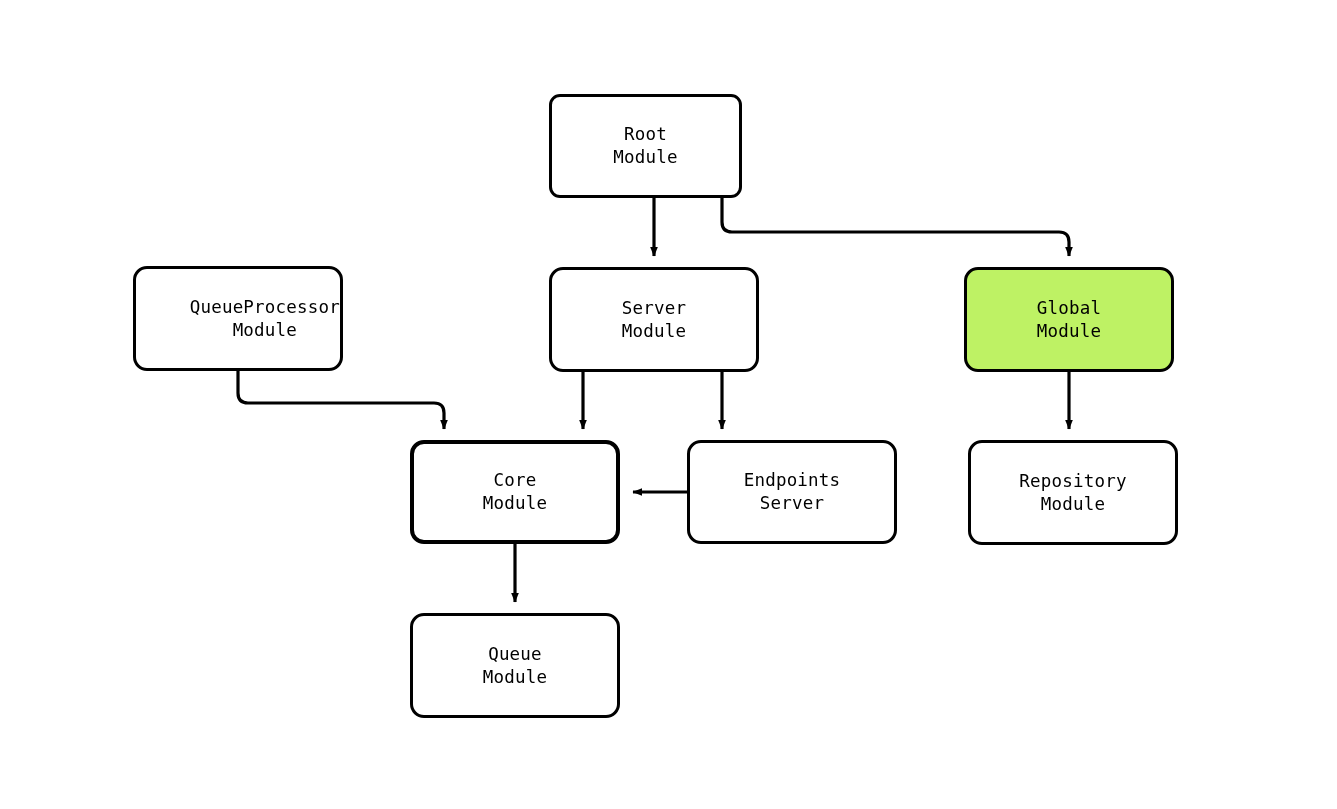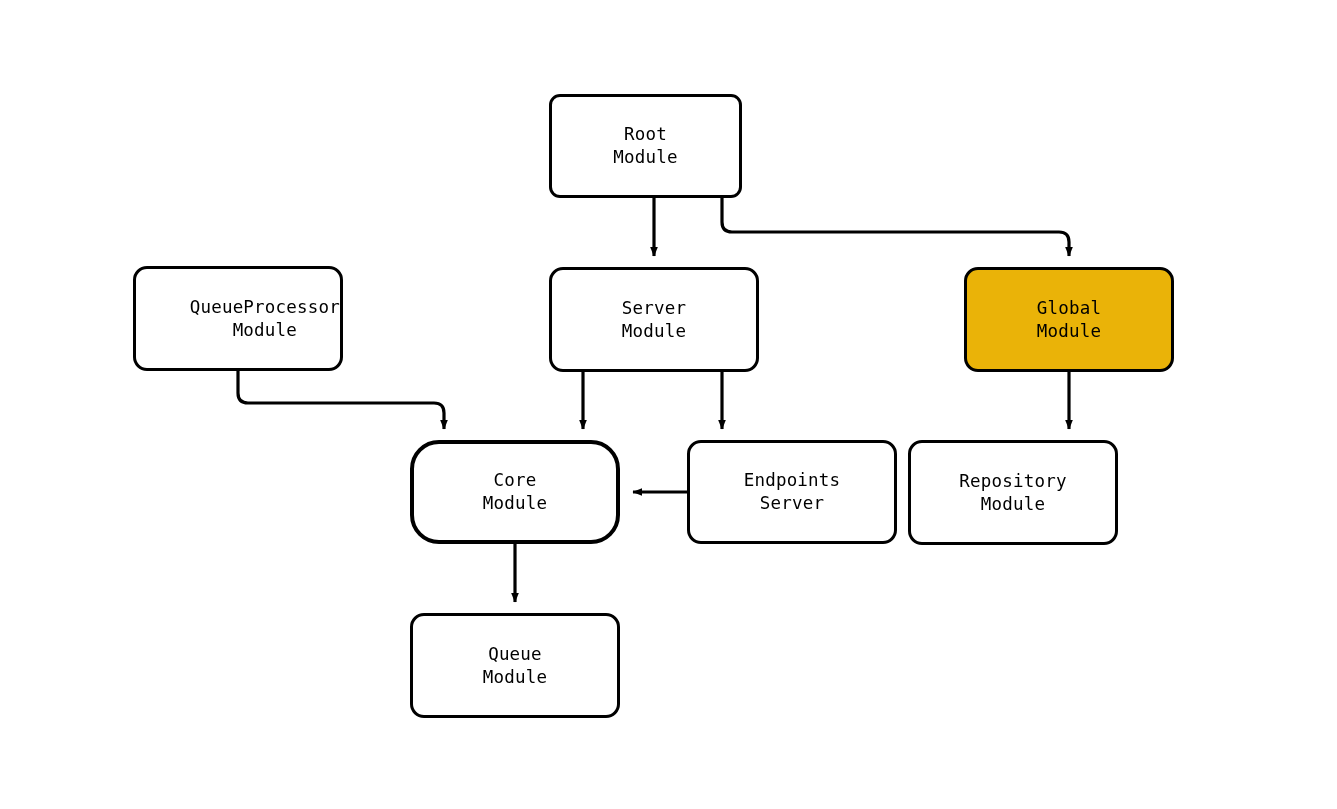--- a/index.html
+++ b/index.html
@@ -81,33 +81,33 @@
 Module</div>
       </div>
       <div class="node" style="left: 133px; top: 266px; width: 210px; height: 105px; border-color: rgb(0, 0, 0); background: rgb(255, 255, 255); justify-content: flex-end;">
         <div class="node-label">QueueProcessor
 Module</div>
       </div>
       <div class="node" style="left: 549px; top: 267px; width: 210px; height: 105px; border-color: rgb(0, 0, 0); background: rgb(255, 255, 255);">
         <div class="node-label">Server
 Module</div>
       </div>
-      <div class="node" style="left: 964px; top: 267px; width: 210px; height: 105px; border-color: rgb(0, 0, 0); background: #eab308;">
+      <div class="node" style="left: 964px; top: 267px; width: 210px; height: 105px; border-color: rgb(0, 0, 0); background: #bef264;">
         <div class="node-label">Global
 Module</div>
       </div>
-      <div class="node emphasis" style="left: 410px; top: 440px; width: 210px; height: 104px; border-color: rgb(0, 0, 0); background: rgb(255, 255, 255); border-radius: 29px;">
+      <div class="node emphasis" style="left: 410px; top: 440px; width: 210px; height: 104px; border-color: rgb(0, 0, 0); background: rgb(255, 255, 255);">
         <div class="node-label">Core
 Module</div>
       </div>
       <div class="node" style="left: 687px; top: 440px; width: 210px; height: 104px; border-color: rgb(0, 0, 0); background: rgb(255, 255, 255);">
         <div class="node-label">Endpoints
 Server</div>
       </div>
-      <div class="node" style="left: 908px; top: 440px; width: 210px; height: 105px; border-color: rgb(0, 0, 0); background: rgb(255, 255, 255);">
+      <div class="node" style="left: 968px; top: 440px; width: 210px; height: 105px; border-color: rgb(0, 0, 0); background: rgb(255, 255, 255);">
         <div class="node-label">Repository
 Module</div>
       </div>
       <div class="node" style="left: 410px; top: 613px; width: 210px; height: 105px; border-color: rgb(0, 0, 0); background: rgb(255, 255, 255);">
         <div class="node-label">Queue
 Module</div>
       </div>
     </div>
 
 </div>

